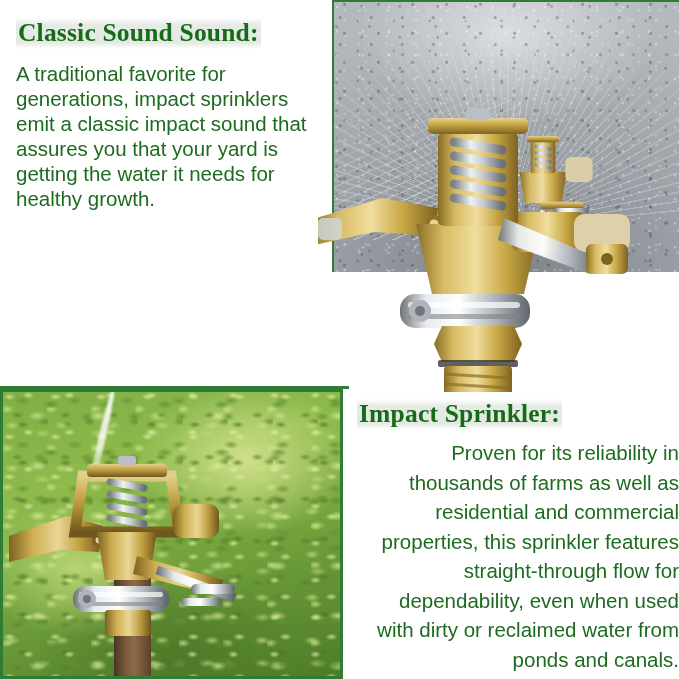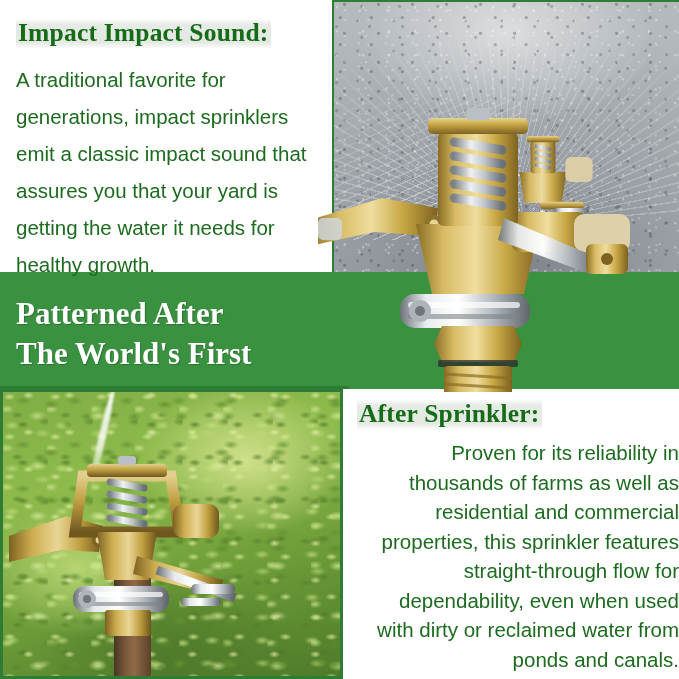--- a/index.html
+++ b/index.html
@@ -40,21 +40,21 @@
     color: #1d6b1f;
     font-family: "Liberation Sans", sans-serif;
     font-weight: 500;
   }
 
   
   #block-classic { left: 0px; top: 0px; width: 332px; height: 272px; }
   #block-classic .panel-heading { font-size: 25.5px; margin: 18px 0 0 16px; }
   #block-classic .panel-body {
     font-size: 20.5px;
-    line-height: 37px;
+    line-height: 25px;
     margin: 12px 0 0 16px;
     width: 300px;
   }
 
   
   #block-impact { left: 349px; top: 390px; width: 330px; height: 289px; }
   #block-impact .panel-heading { font-size: 25.5px; margin: 9px 0 0 8px; }
   #block-impact .panel-body {
     font-size: 20.5px;
     line-height: 29.5px;
@@ -204,23 +204,20 @@
 <body>
 
 <div id="page">
 
   <div class="photo" id="photo-spray">
     <div class="grain"></div>
     <div class="spray"></div>
     <div class="spray2"></div>
   </div>
 
-  <div id="green-banner">
-    <div class="banner-text"><span>Patterned After</span><br><span>The World's First</span></div>
-  </div>
 
   <svg class="sprinkler" id="sprinkler-main" width="360" height="400" viewBox="0 0 360 400" style="left:318px; top:-8px;">
     <defs>
       <linearGradient id="brassV" x1="0" y1="0" x2="1" y2="0">
         <stop offset="0%" stop-color="#8a6d23"></stop>
         <stop offset="22%" stop-color="#d8bb63"></stop>
         <stop offset="48%" stop-color="#f0de9f"></stop>
         <stop offset="72%" stop-color="#c9a845"></stop>
         <stop offset="100%" stop-color="#7d6220"></stop>
       </linearGradient>
@@ -387,22 +384,22 @@
           <circle cx="-38" cy="11" r="9" fill="#aeb4b9"></circle>
           <circle cx="-38" cy="11" r="4" fill="#6f757a"></circle>
         </g>
 
         <rect x="-22" y="88" width="46" height="26" rx="3" fill="url(#brassV2)"></rect>
       </g>
     </svg>
   </div>
 
   <div class="text-panel" id="block-classic">
-    <div class="panel-heading">Impact Impact Sound:</div>
+    <div class="panel-heading">Classic Sound Sound:</div>
     <div class="panel-body">A traditional favorite for generations,  impact sprinklers emit a classic impact sound that assures you that your yard is getting the water it needs for healthy growth.</div>
   </div>
 
   <div class="text-panel" id="block-impact">
-    <div class="panel-heading">After Sprinkler:</div>
+    <div class="panel-heading">Impact Sprinkler:</div>
     <div class="panel-body">Proven for its reliability in thousands of farms as well as residential and commercial properties, this sprinkler features straight-through flow for dependability, even when used with dirty or reclaimed water from ponds and canals.</div>
   </div>
 
 </div>
 
 </body></html>

